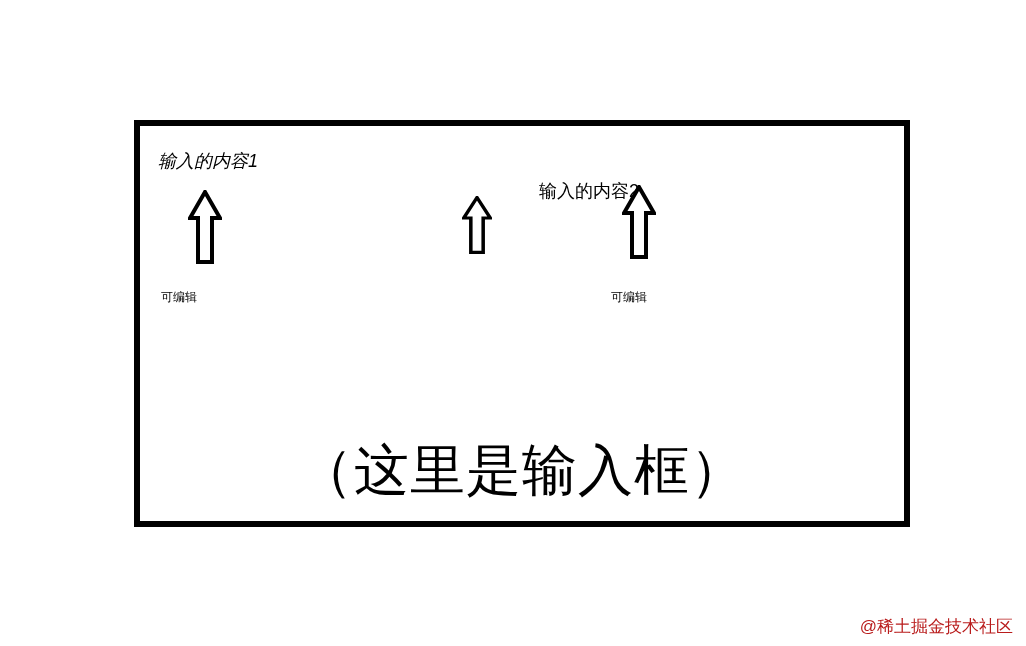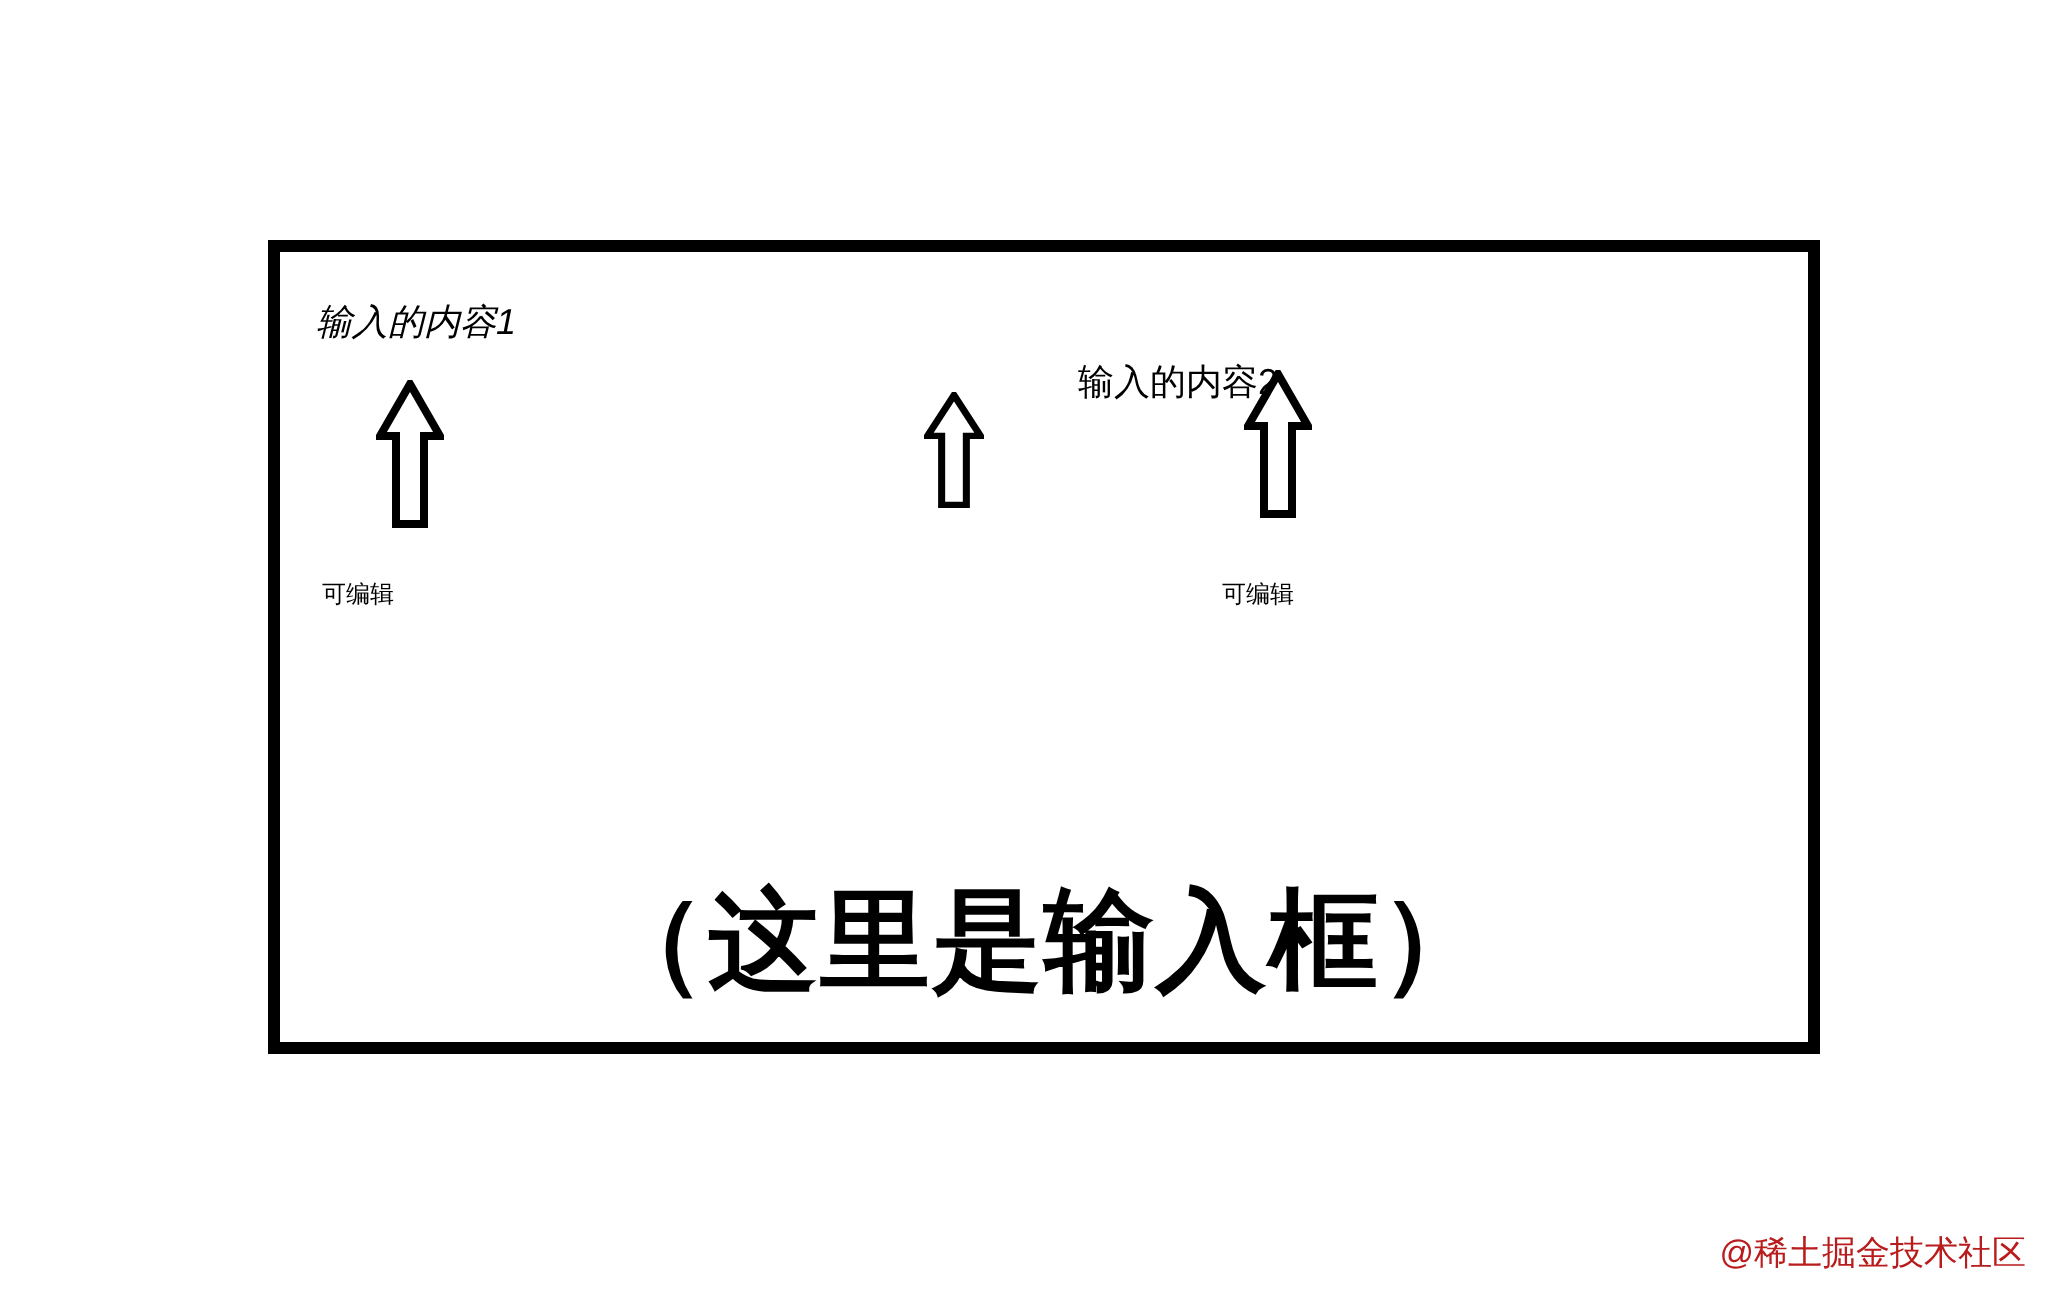--- a/index.html
+++ b/index.html
@@ -59,21 +59,21 @@
   .note-left  { left: 21px;  top: 153px; white-space: nowrap; }
   .note-mid   { left: 211px; top: 150px; width: 184px; }
   .note-right { left: 471px; top: 153px; white-space: nowrap; }
 
   
   .center-caption {
     left: 0; top: 308px;
     width: 100%;
     text-align: center;
     font-size: 55px;
-    font-weight: 700;
+    font-weight: 400;
     letter-spacing: 1px;
     white-space: nowrap;
   }
 
   
   .watermark {
     right: 13px; bottom: 8px;
     font-size: 17px;
     color: #b91c1c;
   }

